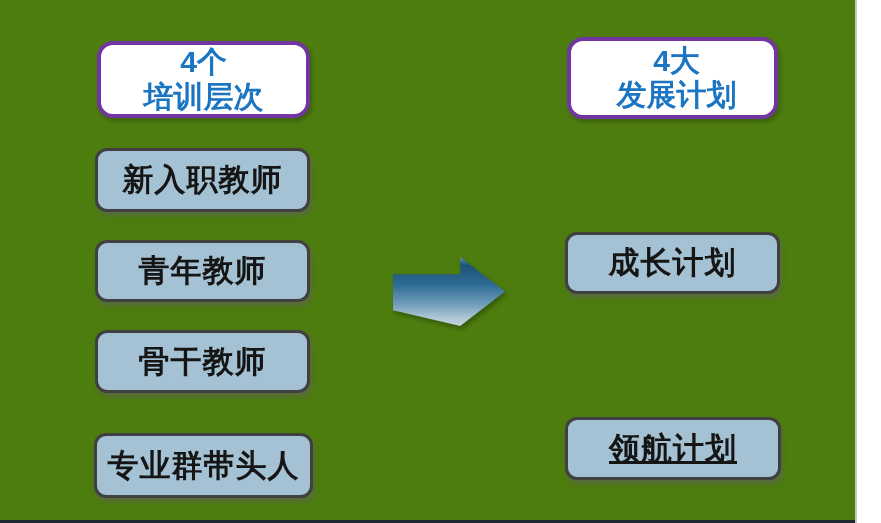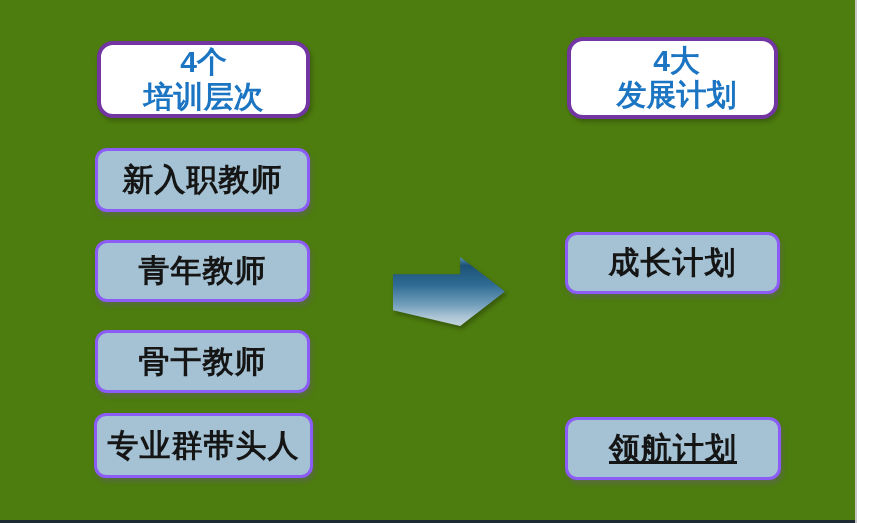--- a/index.html
+++ b/index.html
@@ -34,38 +34,38 @@
     justify-content: center;
     color: #1c75c2;
     font-weight: 700;
     font-size: 30px;
     line-height: 1.15;
     text-align: center;
   }
   .box-item {
     position: absolute;
     background: #a4c2d3;
-    border: 3px solid #8b5cf6;
+    border: 3px solid #404040;
     border-radius: 12px;
     box-shadow: 2px 4px 4px rgba(96,96,96,0.55);
     display: flex;
     align-items: center;
     justify-content: center;
     color: #151515;
     font-weight: 600;
     font-size: 31px;
     text-align: center;
     letter-spacing: 1px;
   }
   
   .hdr-left  { left: 97px;  top: 41px;  width: 213px; height: 77px; }
   .l1 { left: 95px;  top: 148px; width: 215px; height: 64px; }
   .l2 { left: 95px;  top: 240px; width: 215px; height: 62px; }
   .l3 { left: 95px;  top: 330px; width: 215px; height: 63px; }
-  .l4 { left: 94px;  top: 413px; width: 219px; height: 65px; }
+  .l4 { left: 94px;  top: 433px; width: 219px; height: 65px; }
   
   .hdr-right { left: 567px; top: 37px;  width: 211px; height: 82px; padding-left: 8px; }
   .r1 { left: 565px; top: 150px; width: 215px; height: 62px; }
   .r2 { left: 565px; top: 232px; width: 215px; height: 62px; }
   .r3 { left: 565px; top: 330px; width: 215px; height: 62px; }
   .r4 { left: 565px; top: 417px; width: 216px; height: 63px; text-decoration: underline; }
   
   .arrow-wrap {
     position: absolute;
     left: 393px; top: 257px;

